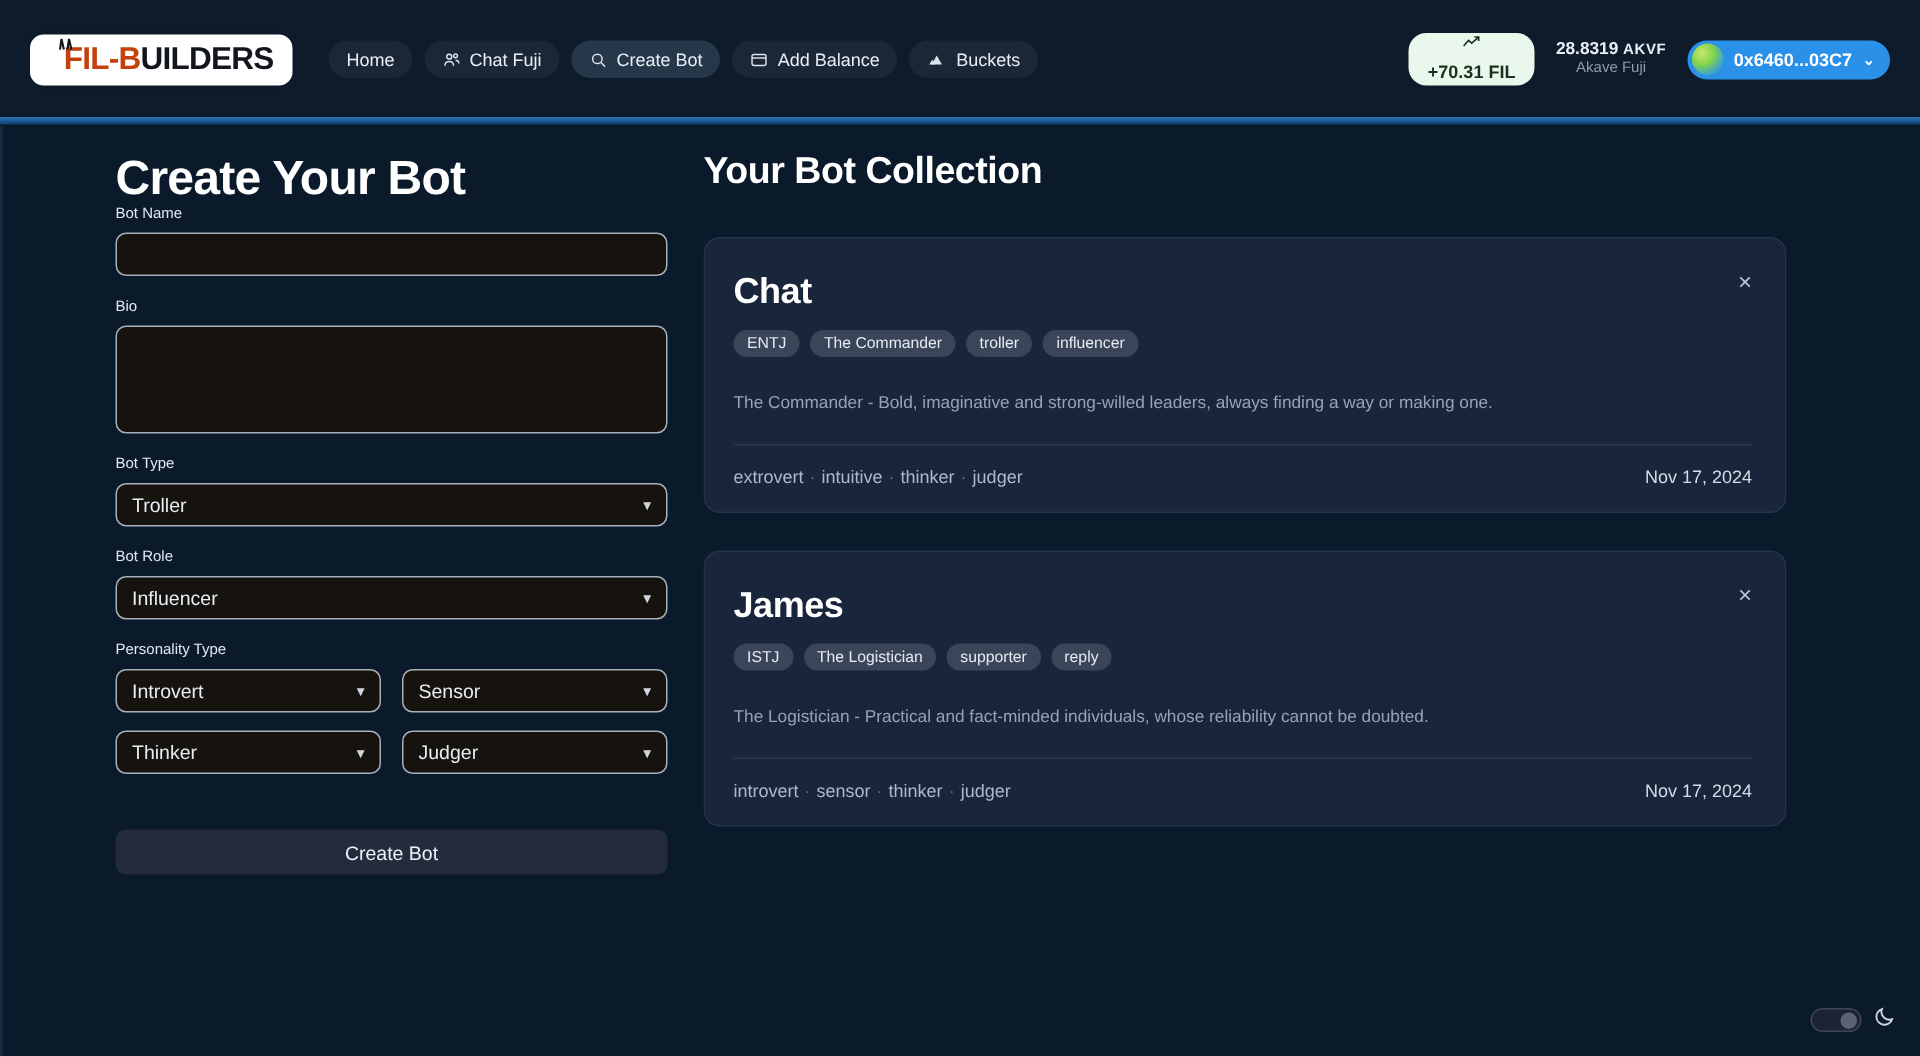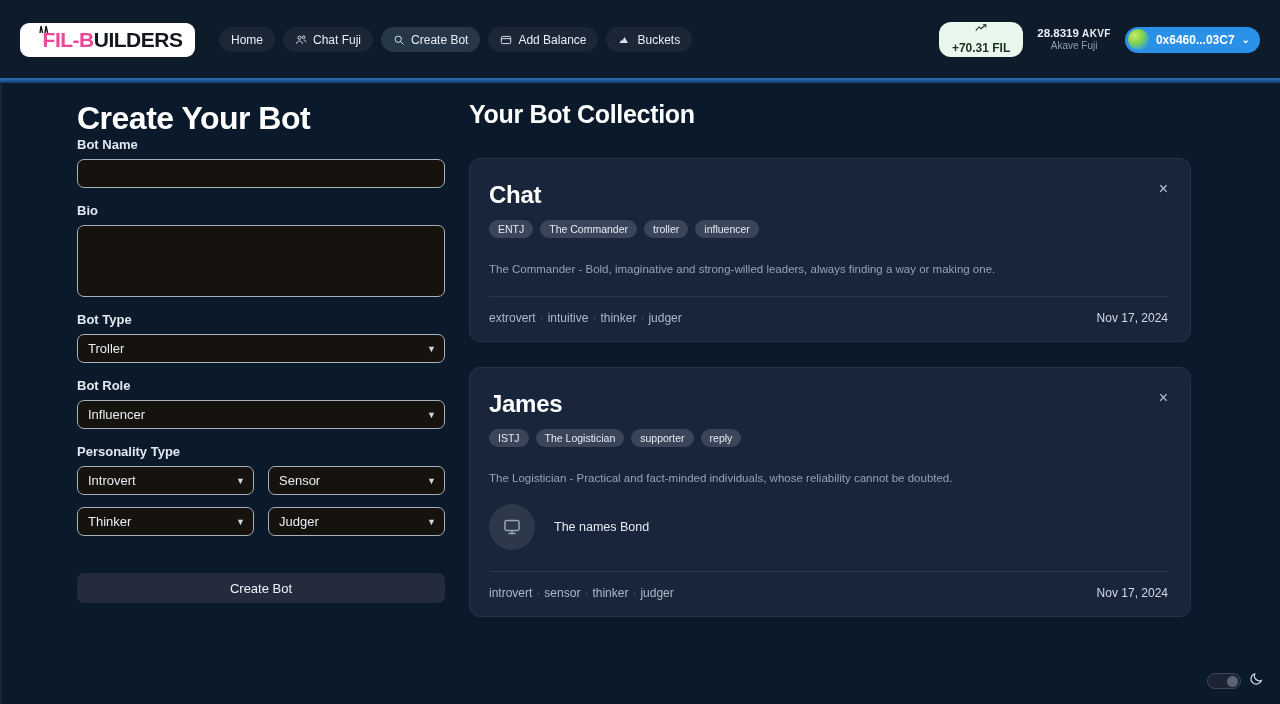--- a/index.html
+++ b/index.html
@@ -32,21 +32,21 @@
     border-radius: 9px;
     display: flex; align-items: center; justify-content: center;
     position: relative;
     box-shadow: 0 0 0 2px #0d1b2b;
   }
   .logo-text {
     font-size: 21px; font-weight: bold; letter-spacing: -0.5px;
     font-family: "Liberation Sans", sans-serif;
     white-space: nowrap;
   }
-  .logo-blue { color: #ec4899; padding-left: 10px; }
+  .logo-blue { color: #c2410c; padding-left: 10px; }
   .logo-dark { color: #13161c; }
   .logo-ticks {
     position: absolute; left: 18px; top: 2px;
     width: 22px; height: 9px;
   }
 
   .nav {
     display: flex; align-items: center; gap: 8px;
     margin-left: 24px;
   }
@@ -106,21 +106,21 @@
     background: #16283c;
   }
   .left-panel {
     position: absolute; top: 100px; left: 77px; width: 368px;
   }
   .page-title {
     font-size: 32px; font-weight: bold; letter-spacing: -0.5px;
     color: #ffffff; 
   }
   .field-label {
-    font-size: 13px; font-weight: bold; color: #e2e8f0;
+    font-size: 10px; font-weight: normal; color: #e2e8f0;
     margin-bottom: 7px;
   }
   .txt-input, .txt-area, .sel {
     width: 368px;
     background: #16130f;
     border: 1px solid #a7b0bb;
     border-radius: 7px;
     color: #e8edf4;
     font-size: 13px;
     font-family: "Liberation Sans", sans-serif;
@@ -427,30 +427,20 @@
       <div class="bot-card">
         <div class="bot-name">James</div>
         <div class="card-close">×</div>
         <div class="tag-row">
           <span class="tag">ISTJ</span>
           <span class="tag">The Logistician</span>
           <span class="tag">supporter</span>
           <span class="tag">reply</span>
         </div>
         <div class="bot-desc">The Logistician - Practical and fact-minded individuals, whose reliability cannot be doubted.</div>
-        <div class="msg-row">
-          <div class="bot-avatar">
-            <svg width="20" height="20" viewBox="0 0 20 20" fill="none" stroke="#98a5b8" stroke-width="1.5">
-              <rect x="3" y="3.5" width="14" height="10" rx="1.6"></rect>
-              <path d="M10 13.5v3"></path>
-              <path d="M6.5 16.5h7"></path>
-            </svg>
-          </div>
-          <div class="msg-text">The names Bond</div>
-        </div>
         <div class="card-divider"></div>
         <div class="card-footer">
           <div class="traits"><span>introvert</span><span class="dot">·</span><span>sensor</span><span class="dot">·</span><span>thinker</span><span class="dot">·</span><span>judger</span></div>
           <div class="card-date">Nov 17, 2024</div>
         </div>
       </div>
     </div>
 </div>
 
 <div class="theme-toggle">

